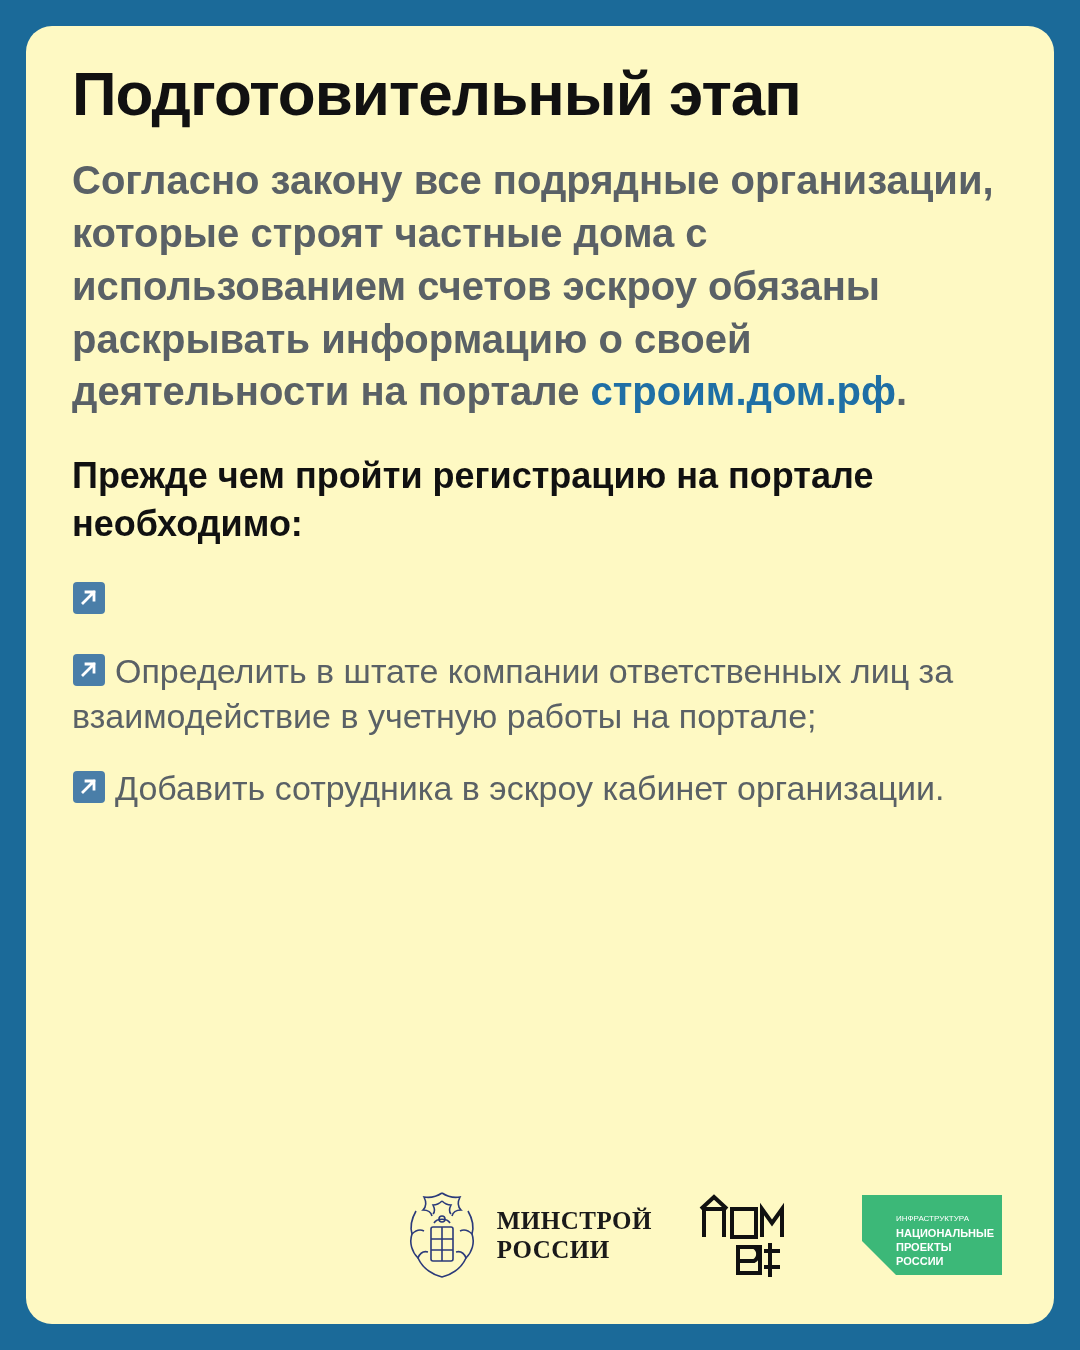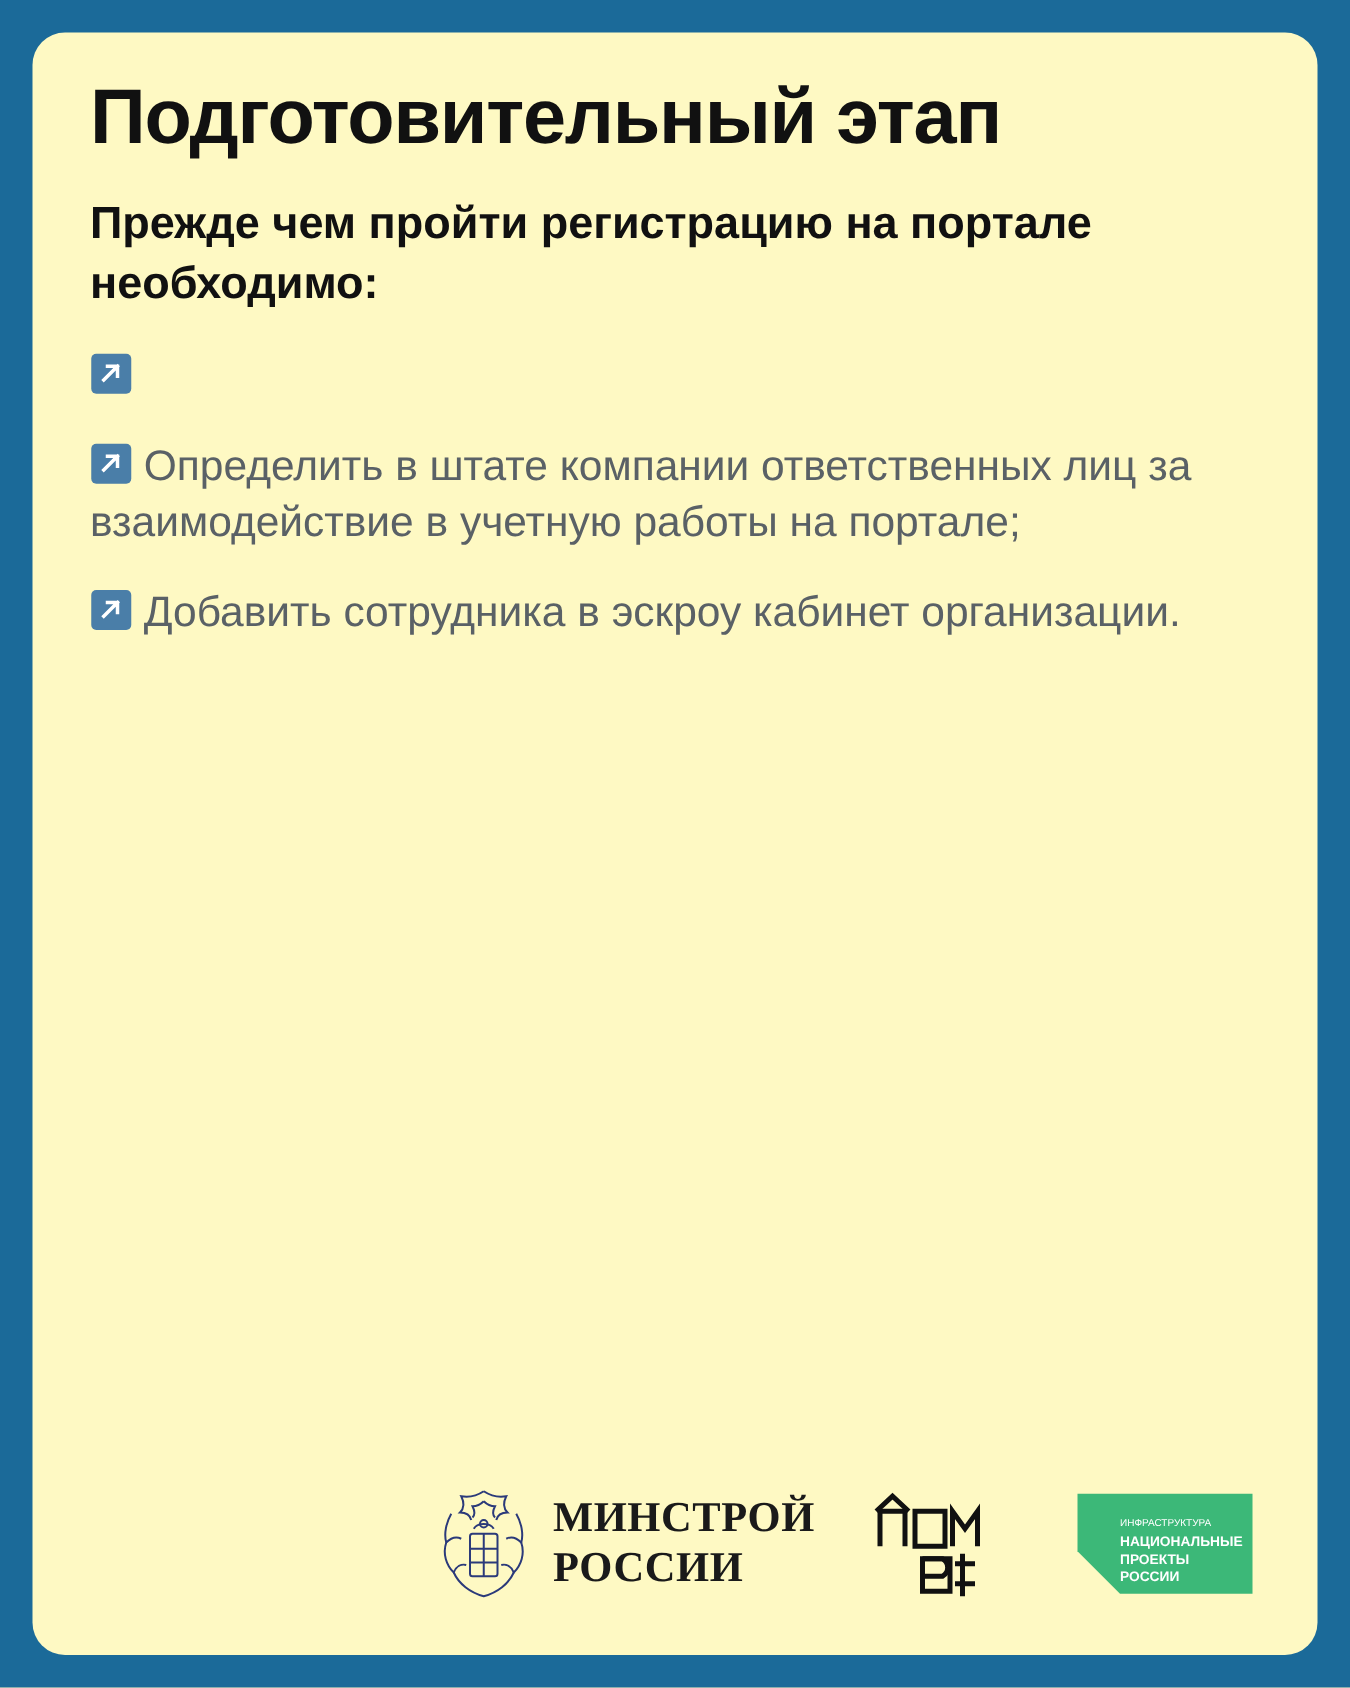--- a/index.html
+++ b/index.html
@@ -87,21 +87,21 @@
     align-items: center;
     gap: 14px;
   }
   .logo-minstroy .emblem {
     width: 82px;
     height: 96px;
   }
   .logo-minstroy .emblem svg { display:block; }
   .logo-minstroy .caption {
     font-family: "Liberation Serif", serif;
-    font-size: 34px;
+    font-size: 25px;
     font-weight: bold;
     line-height: 1.18;
     color: #1a1a1a;
     letter-spacing: 0.5px;
   }
   .logo-dom {
     width: 112px;
     height: 92px;
   }
   .logo-dom svg { display:block; }
@@ -111,20 +111,21 @@
   }
   .logo-np svg { display:block; }
 </style>
 </head>
 <body>
 
 <div class="card">
 
   <h1 class="title">Подготовительный этап</h1>
 
+  <p class="lead"><span>Согласно закону все подрядные организации, которые строят частные дома с использованием счетов эскроу обязаны раскрывать информацию о своей деятельности на портале </span><span class="link">строим.дом.рф</span><span>.</span></p>
 
   <p class="subhead">Прежде чем пройти регистрацию на портале необходимо:</p>
 
   <ul class="bullets">
     <li class="bullet">
       <span class="bullet-icon">
         <svg width="34" height="34" viewBox="0 0 34 34">
           <rect x="1" y="1" width="32" height="32" rx="4" fill="#4a7ea8"></rect>
           <path d="M11 22 L22 11 M14 11 L22 11 L22 19" stroke="#ffffff" stroke-width="2.8" fill="none" stroke-linecap="square"></path>
         </svg>

